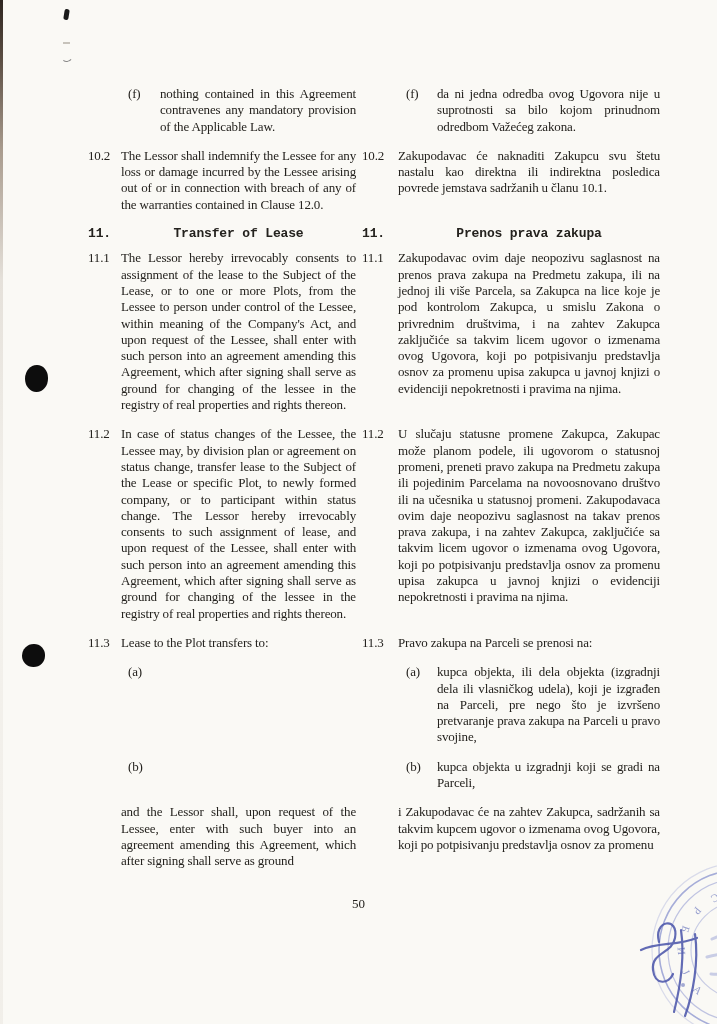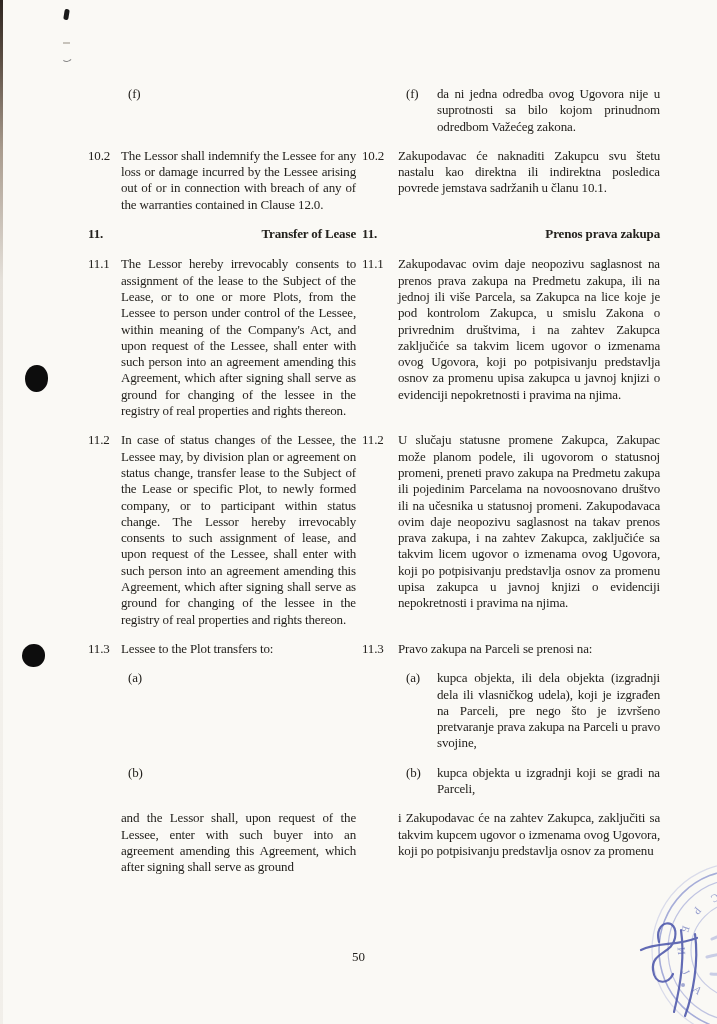--- a/index.html
+++ b/index.html
@@ -27,26 +27,26 @@
 
   .content { position:absolute; left:88px; top:86px; width:572px; }
   .row { display:flex; align-items:flex-start; margin-bottom:13px; }
   .cell { display:flex; }
   .cell-en { width:268px; margin-right:6px; }
   .cell-sr { width:298px; }
   .num { flex:0 0 33px; }
   .cell-sr .num { flex:0 0 36px; }
   .txt { flex:1 1 auto; margin:0; text-align:justify; }
   .row-heading .num, .row-heading .txt { font-weight:700; }
-  .row-heading .txt { text-align:right; }
-  .row-heading { margin-bottom:14px; }
+  .row-heading .txt { text-align:center; }
+  .row-heading { margin-bottom:8px;font-family:Liberation Mono, monospace; }
   .row-sub .cell-en .num { margin-left:40px; flex-basis:32px; }
   .row-sub .cell-sr .num { margin-left:44px; flex-basis:31px; }
 
-  .page-number { position:absolute; left:0; top:949px; width:717px;
+  .page-number { position:absolute; left:0; top:896px; width:717px;
     text-align:center; letter-spacing:0; }
 
   .stamp-wrap { position:absolute; left:617px; top:846px; width:100px; height:178px; }
 </style>
 </head>
 <body>
 
 <div class="page">
 
   <div class="scan-edge"></div>
@@ -54,20 +54,21 @@
   <div class="mark-c"></div>
   <div class="mark-b"></div>
   <div class="hole hole-1"></div>
   <div class="hole hole-2"></div>
 
   <main class="content">
 
     <section class="row row-sub">
       <div class="cell cell-en">
         <span class="num">(f)</span>
+        <p class="txt">nothing contained in this Agreement contravenes any mandatory provision of the Applicable Law.</p>
       </div>
       <div class="cell cell-sr">
         <span class="num">(f)</span>
         <p class="txt">da ni jedna odredba ovog Ugovora nije u suprotnosti sa bilo kojom prinudnom odredbom Važećeg zakona.</p>
       </div>
     </section>
 
     <section class="row">
       <div class="cell cell-en">
         <span class="num">10.2</span>
@@ -108,21 +109,21 @@
       </div>
       <div class="cell cell-sr">
         <span class="num">11.2</span>
         <p class="txt">U slučaju statusne promene Zakupca, Zakupac može planom podele, ili ugovorom o statusnoj promeni, preneti pravo zakupa na Predmetu zakupa ili pojedinim Parcelama na novoosnovano društvo ili na učesnika u statusnoj promeni. Zakupodavaca ovim daje neopozivu saglasnost na takav prenos prava zakupa, i na zahtev Zakupca, zaključiće sa takvim licem ugovor o izmenama ovog Ugovora, koji po potpisivanju predstavlja osnov za promenu upisa zakupca u javnoj knjizi o evidenciji nepokretnosti i pravima na njima.</p>
       </div>
     </section>
 
     <section class="row">
       <div class="cell cell-en">
         <span class="num">11.3</span>
-        <p class="txt">Lessee to the Plot transfers to:</p>
+        <p class="txt">Lease to the Plot transfers to:</p>
       </div>
       <div class="cell cell-sr">
         <span class="num">11.3</span>
         <p class="txt">Pravo zakupa na Parceli se prenosi na:</p>
       </div>
     </section>
 
     <section class="row row-sub">
       <div class="cell cell-en">
         <span class="num">(a)</span>
@@ -143,21 +144,21 @@
       </div>
     </section>
 
     <section class="row">
       <div class="cell cell-en">
         <span class="num"></span>
         <p class="txt">and the Lessor shall, upon request of the Lessee, enter with such buyer into an agreement amending this Agreement, which after signing shall serve as ground</p>
       </div>
       <div class="cell cell-sr">
         <span class="num"></span>
-        <p class="txt">i Zakupodavac će na zahtev Zakupca, zaključiti sa takvim kupcem ugovor o izmenama ovog Ugovora, koji po potpisivanju predstavlja osnov za promenu</p>
+        <p class="txt">i Zakupodavac će na zahtev Zakupca, sadržanih sa takvim kupcem ugovor o izmenama ovog Ugovora, koji po potpisivanju predstavlja osnov za promenu</p>
       </div>
     </section>
 
   </main>
 
   <div class="page-number">50</div>
 
   <div class="stamp-wrap">
     <svg width="100" height="178" viewBox="0 0 100 178">
       <g stroke="#98a0d4" fill="none" opacity="0.85">

